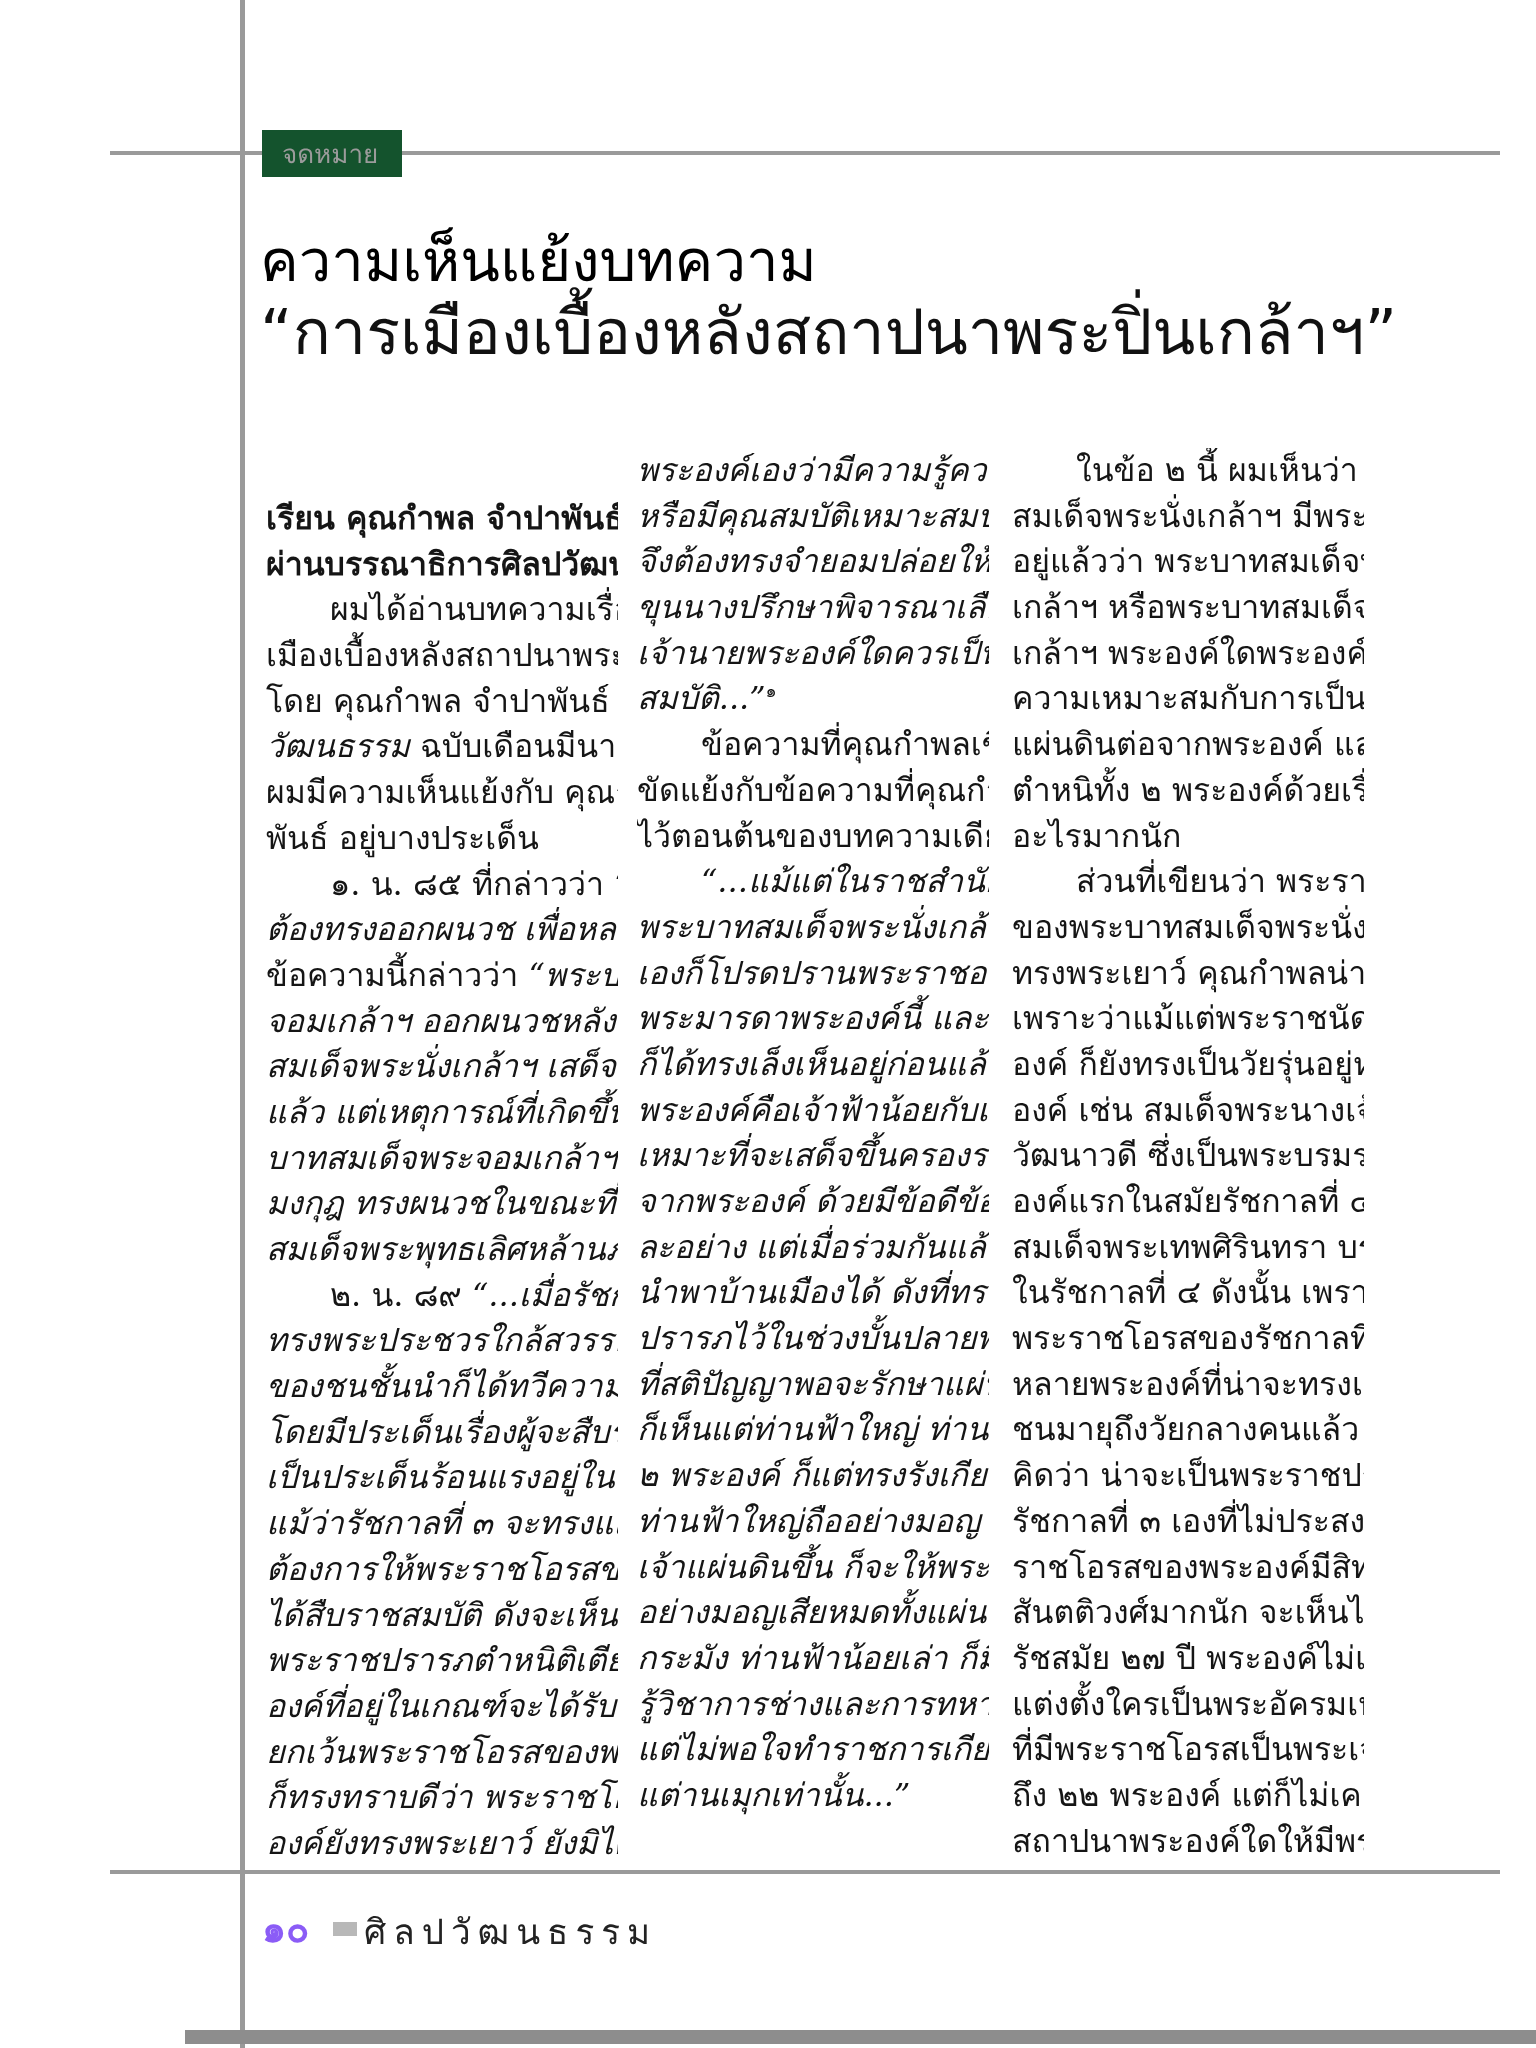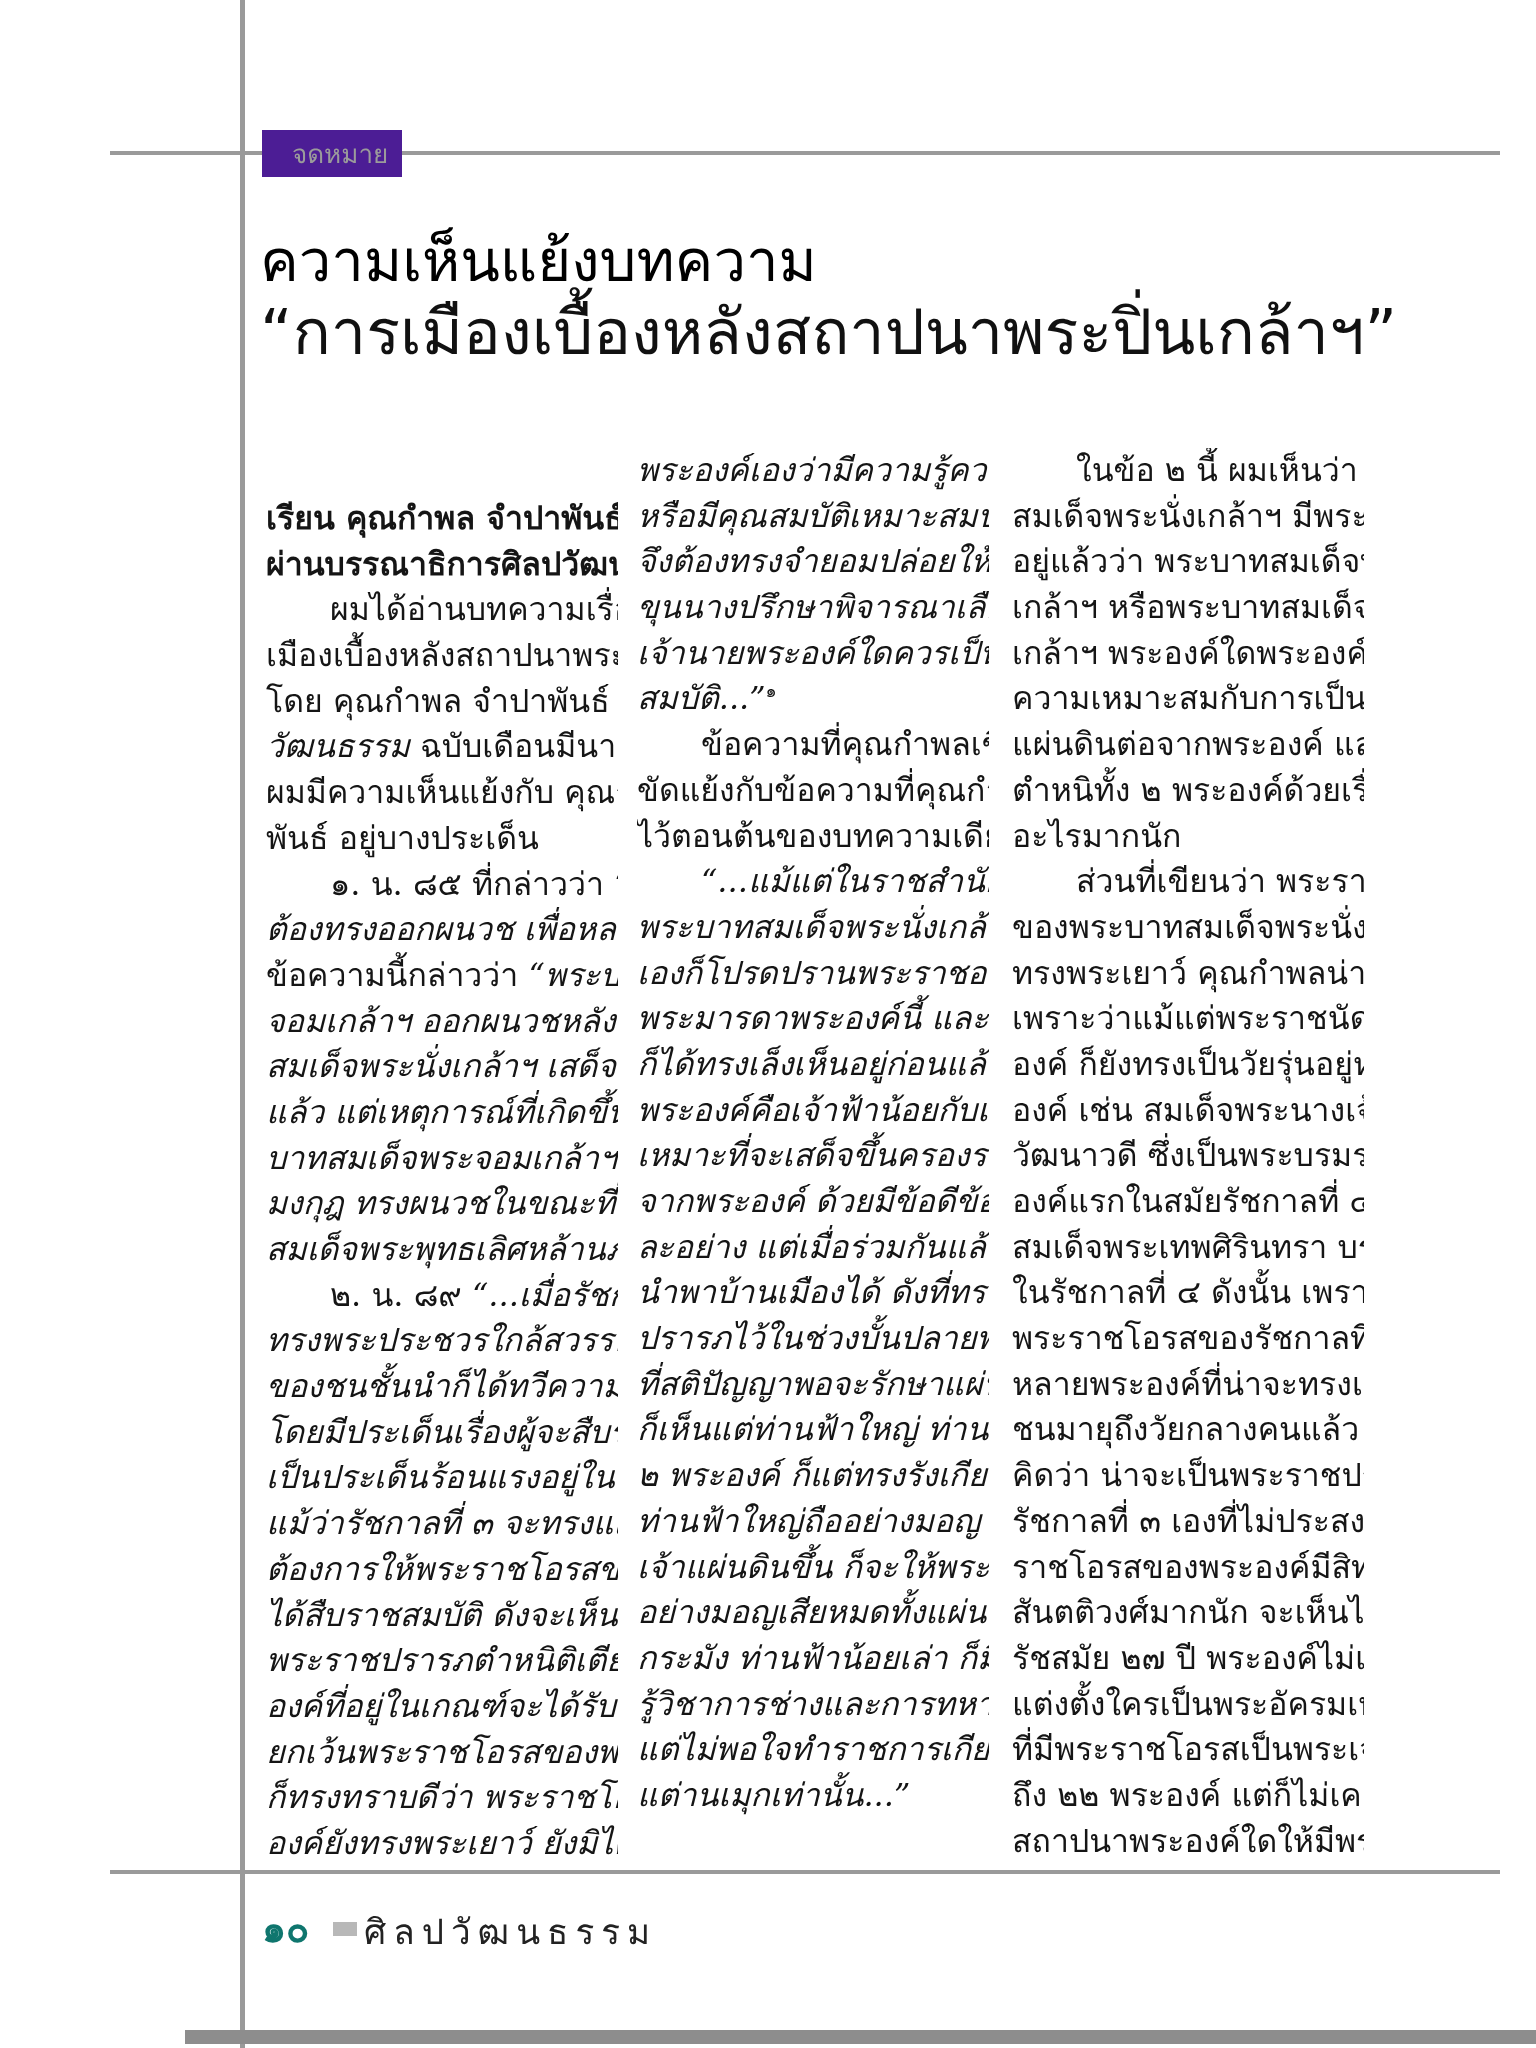--- a/index.html
+++ b/index.html
@@ -6,22 +6,22 @@
   body{
     width:1536px;height:2048px;position:relative;background:#ffffff;
     font-family:"DejaVu Serif", serif;color:#1a1a1a;overflow:hidden;
   }
   .vrule{position:absolute;left:240px;top:0;width:5px;height:2048px;background:#9a9a9a;}
   .hrule{position:absolute;height:4px;background:#9a9a9a;}
   .hrule.header{left:110px;top:151px;width:1390px;}
   .hrule.footer{left:110px;top:1870px;width:1390px;}
   .bottombar{position:absolute;left:185px;top:2030px;width:1351px;height:14px;background:#8d8d8d;}
   .badge{
-    position:absolute;left:262px;top:130px;width:140px;height:47px;background:#4c1d95;
-    display:flex;align-items:center;padding-left:30px;box-sizing:border-box;z-index:2;
+    position:absolute;left:262px;top:130px;width:140px;height:47px;background:#14532d;
+    display:flex;align-items:center;padding-left:20px;box-sizing:border-box;z-index:2;
   }
   .badge span{font-family:"DejaVu Sans", sans-serif;font-size:26px;color:#9b9b9b;}
   .title1{
     position:absolute;left:260px;top:214px;font-family:"DejaVu Sans", sans-serif;
     font-size:58px;font-weight:400;color:#000000;letter-spacing:0px;white-space:nowrap;
   }
   .title2{
     position:absolute;left:260px;top:282px;font-family:"DejaVu Sans", sans-serif;
     font-size:63px;font-weight:400;color:#111;white-space:nowrap;
   }
@@ -31,21 +31,21 @@
   }
   .col.c1{left:266px;margin-top:48px;}
   .col.c2{left:637px;}
   .col.c3{left:1012px;}
   .line{height:45.7px;line-height:45.7px;white-space:nowrap;}
   .line.bold{font-weight:700;}
   .line.ind{padding-left:64px;}
   .it{font-style:italic;}
   .line sup{font-size:0.55em;line-height:0;}
   .pageno{
-    position:absolute;left:262px;top:1898px;font-size:38px;font-weight:700;color:#0f766e;
+    position:absolute;left:262px;top:1898px;font-size:38px;font-weight:700;color:#8b5cf6;
   }
   .footsq{position:absolute;left:333px;top:1922px;width:24px;height:14px;background:#b8b8b8;}
   .magname{
     position:absolute;left:364px;top:1904px;font-size:35px;letter-spacing:7px;color:#222;white-space:nowrap;
   }
 </style>
 </head>
 <body>
 
 <div class="vrule"></div>

